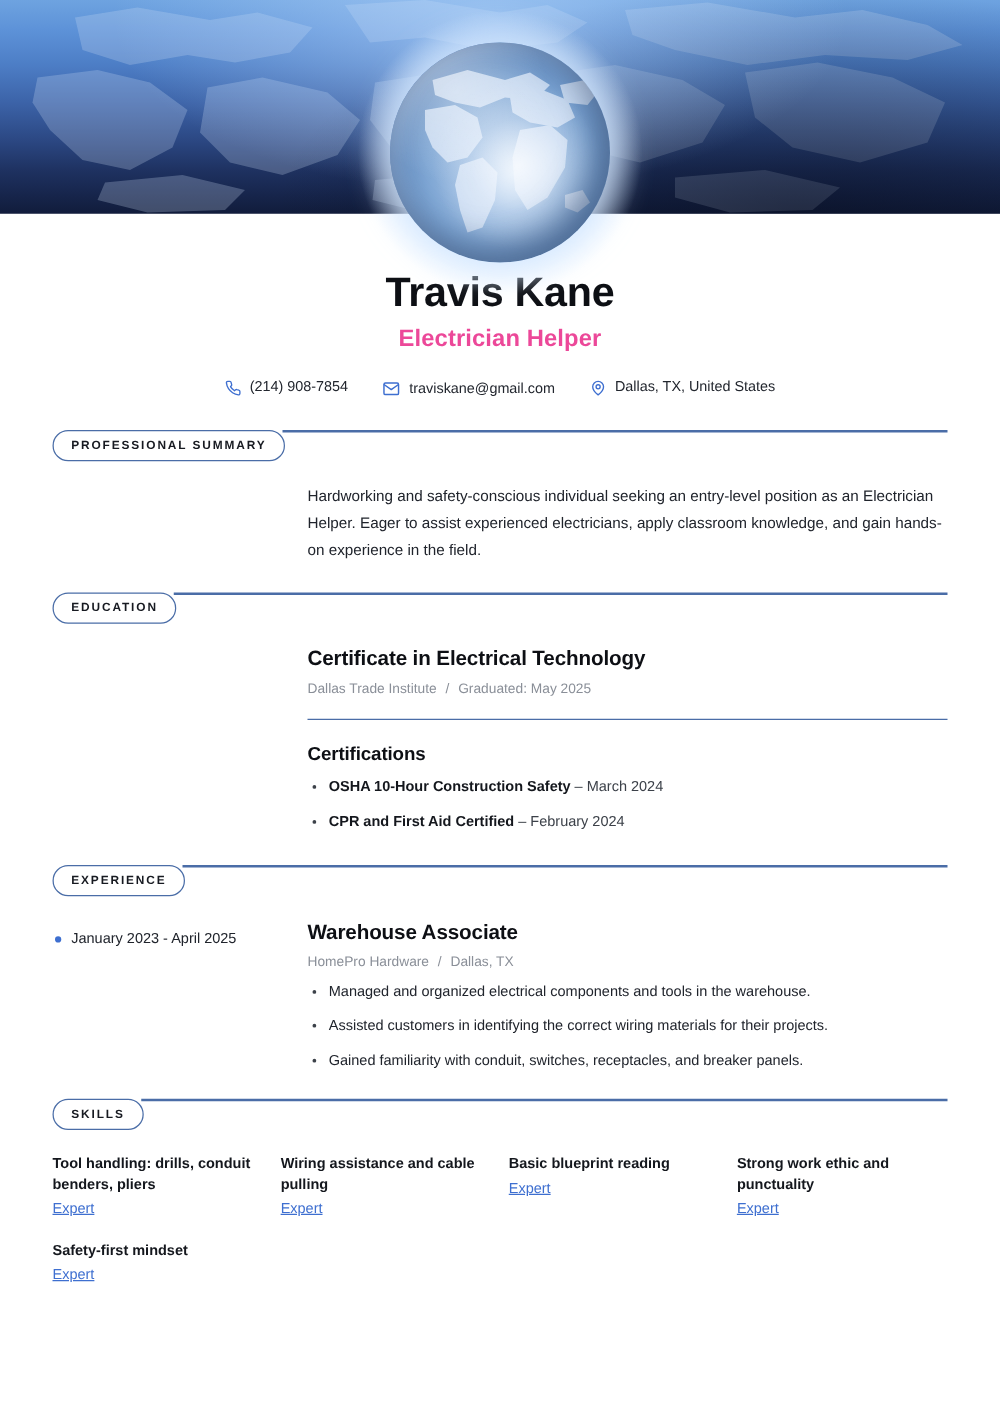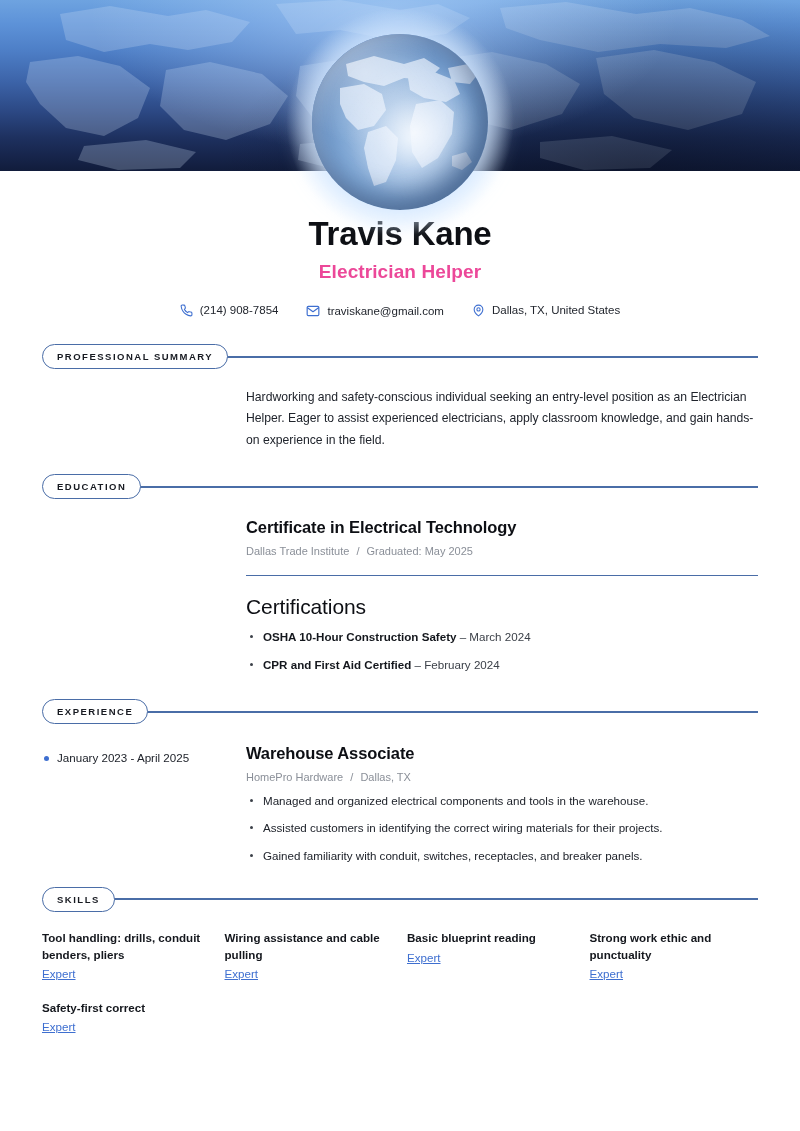--- a/index.html
+++ b/index.html
@@ -123,21 +123,20 @@
     color: #22262e;
   }
   .contact { display: flex; align-items: center; gap: 7px; }
   .contact svg { display: block; flex: none; }
 
   
   .section { position: relative; padding: 0 42px; }
   .section-head {
     position: relative;
     display: flex;
-    align-items: center;
     height: 26px;
   }
   .pill {
     position: relative;
     z-index: 2;
     display: inline-flex;
     align-items: center;
     height: 25px;
     padding: 0 14px;
     border: 1.4px solid #4a6da7;
@@ -183,22 +182,22 @@
   }
   .entry-sub .sep { padding: 0 4px; }
   .sub-rule {
     margin-top: 18px;
     height: 1.4px;
     background: #4a6da7;
   }
 
   .cert-title {
     margin-top: 19px;
-    font-size: 21px;
-    font-weight: 400;
+    font-size: 15px;
+    font-weight: 700;
     color: #0d0f14;
     letter-spacing: -.1px;
   }
   ul.bullets { list-style: none; margin-top: 9px; }
   ul.bullets li {
     position: relative;
     padding-left: 17px;
     font-size: 11.6px;
     line-height: 1.5;
     color: #20242c;
@@ -431,20 +430,20 @@
         </div>
         <div>
           <div class="skill-name">Basic blueprint reading</div>
           <div class="skill-level">Expert</div>
         </div>
         <div>
           <div class="skill-name">Strong work ethic and punctuality</div>
           <div class="skill-level">Expert</div>
         </div>
         <div>
-          <div class="skill-name">Safety-first correct</div>
+          <div class="skill-name">Safety-first mindset</div>
           <div class="skill-level">Expert</div>
         </div>
       </div>
     </div>
   </div>
 
 </div>
 
 </body></html>

